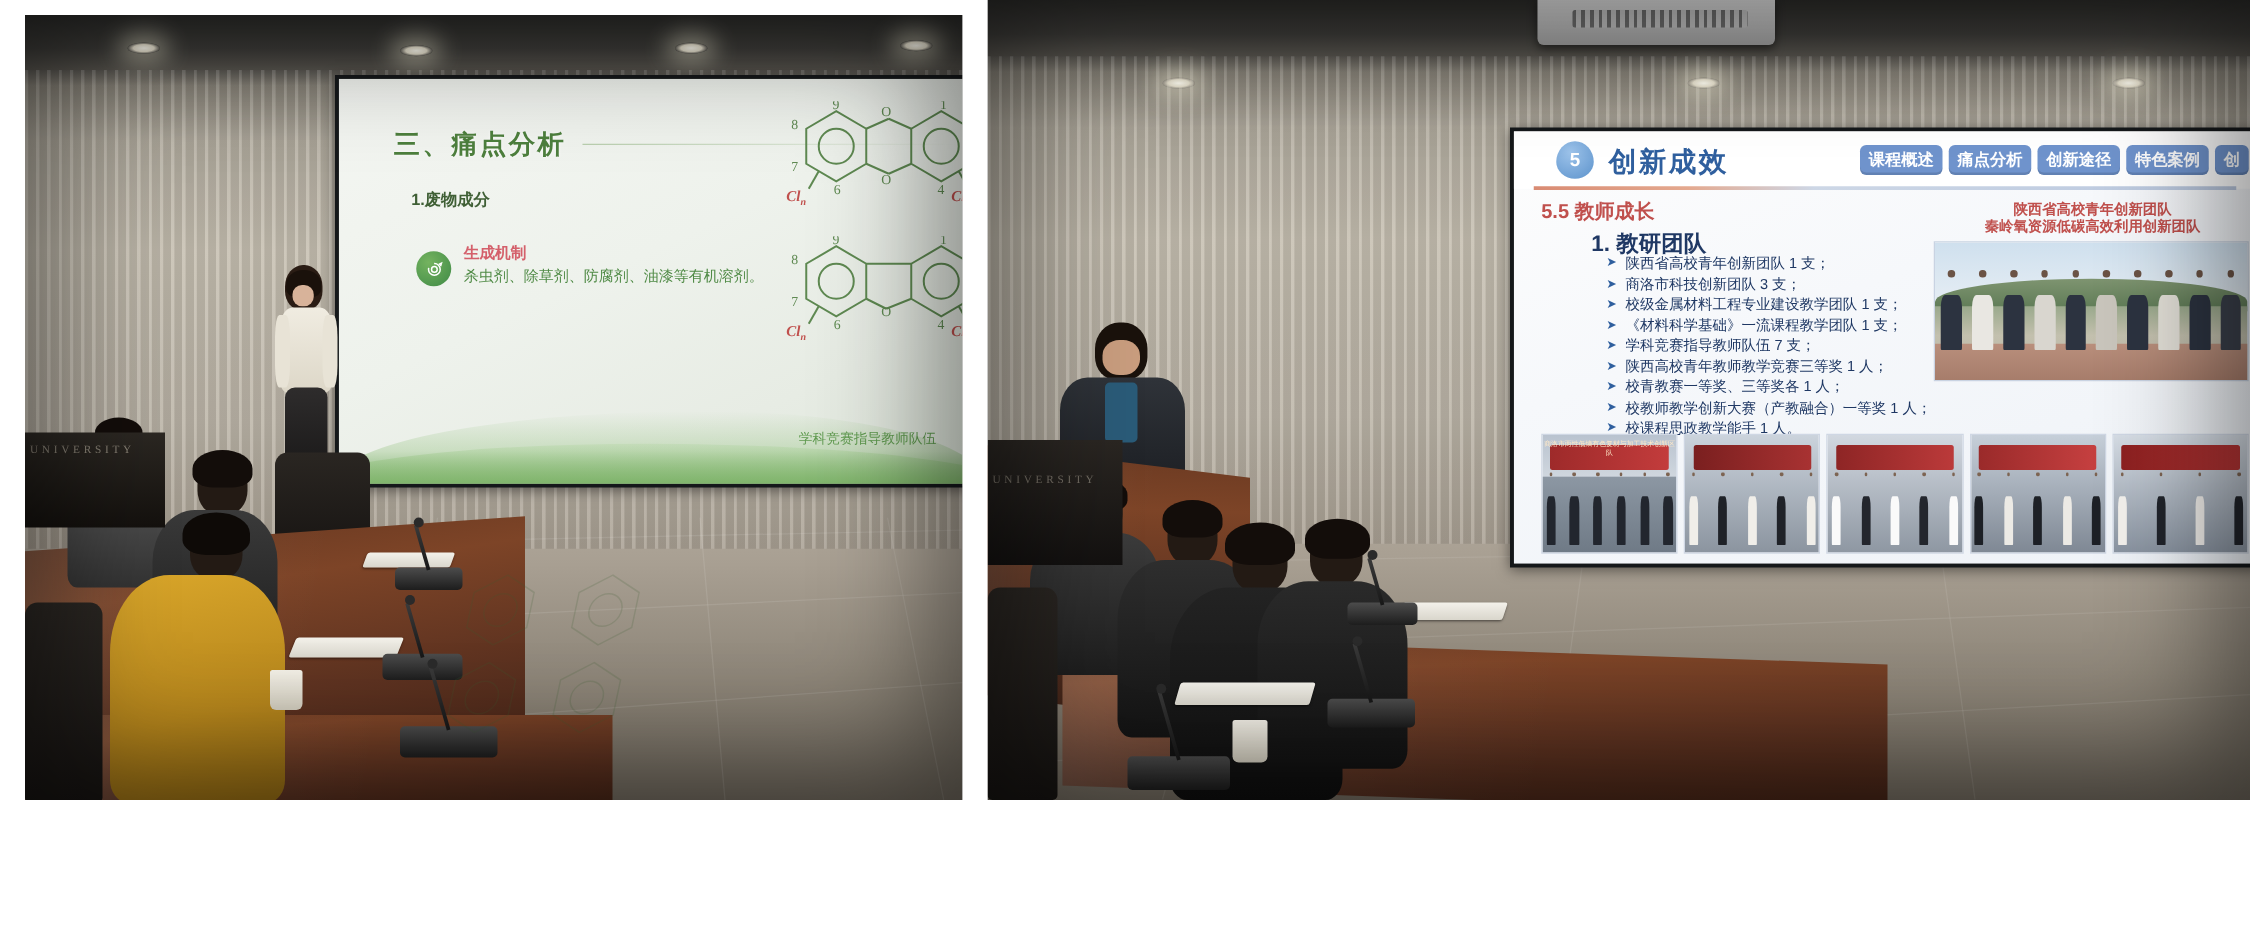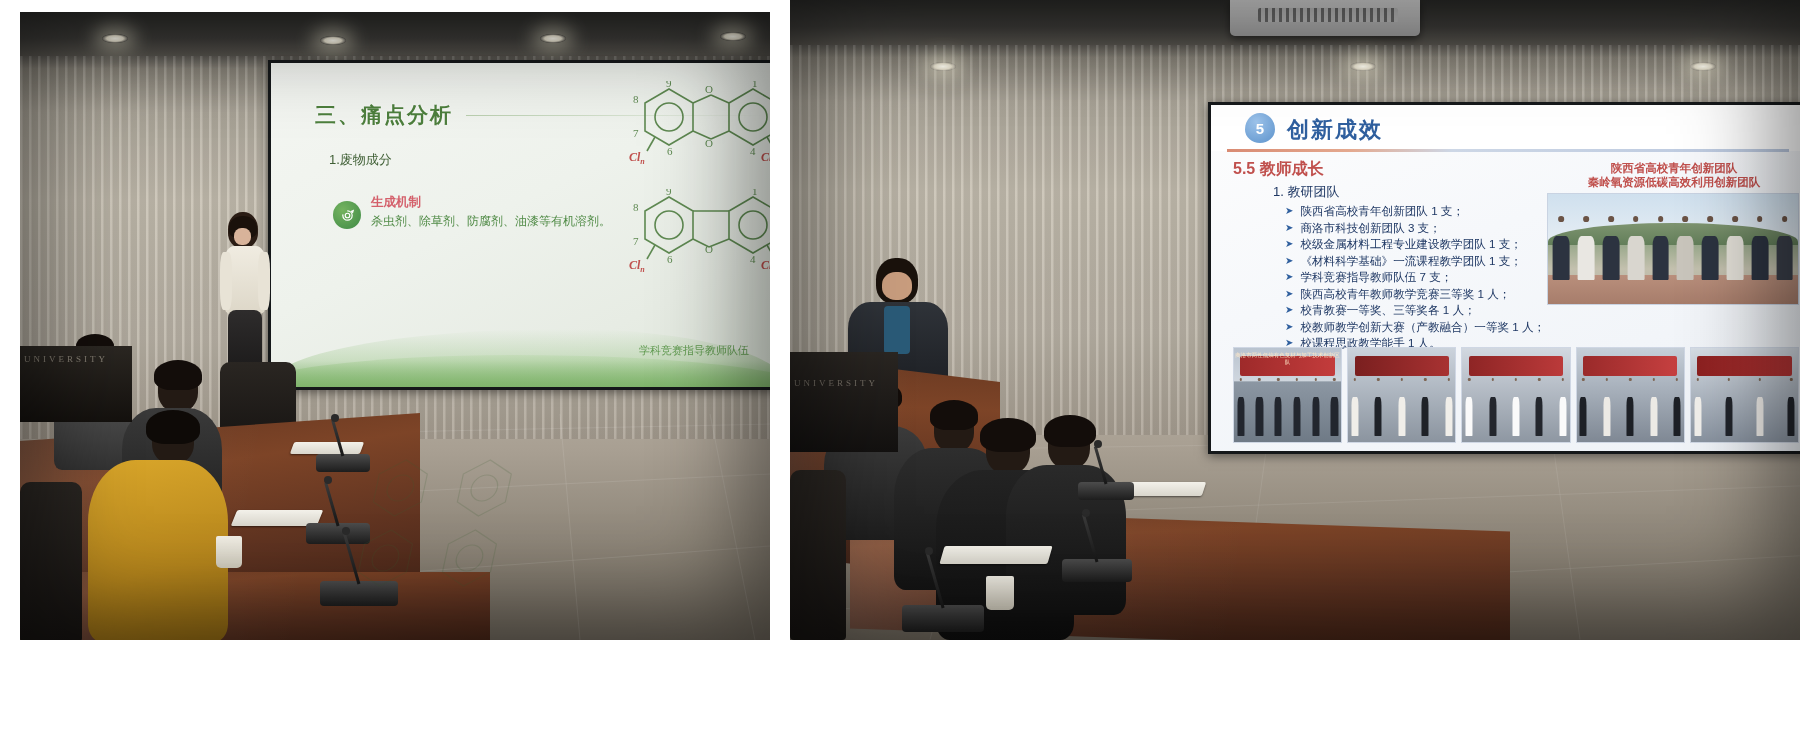--- a/index.html
+++ b/index.html
@@ -38,21 +38,21 @@
   .slideL{position:absolute;inset:0;background:linear-gradient(155deg,#f4f6f2 0%,#eef2ec 45%,#e7ece4 75%,#dfe7db 100%);}
   .slideL .wave{position:absolute;left:0;bottom:0;width:100%;height:58px;
        background:linear-gradient(180deg,rgba(141,190,120,0) 0%,rgba(141,190,120,.35) 55%,rgba(106,166,86,.85) 100%);
        border-radius:60% 45% 0 0/100% 100% 0 0;}
   .slideL .wave2{position:absolute;left:-6%;bottom:-10px;width:112%;height:42px;
        background:linear-gradient(180deg,rgba(168,210,150,.25),rgba(126,180,104,.8));
        border-radius:55% 60% 0 0/100% 100% 0 0;}
   .sl-title{position:absolute;left:44px;top:38px;font-size:21px;font-weight:700;color:#4d7f3d;letter-spacing:2px;
        text-shadow:0 0 3px rgba(255,255,255,.9);}
   .sl-rule{position:absolute;left:195px;top:52px;width:300px;height:1px;background:linear-gradient(90deg,#b9cfae,rgba(185,207,174,0));}
-  .sl-sub{position:absolute;left:58px;top:88px;font-size:13px;font-weight:400;color:#3f5f35;}
+  .sl-sub{position:absolute;left:58px;top:88px;font-size:13px;font-weight:700;color:#3f5f35;}
   .srcIcon{position:absolute;left:62px;top:138px;width:28px;height:28px;border-radius:50%;
        background:radial-gradient(circle at 35% 32%,#74b35f,#3f8a46);display:flex;align-items:center;justify-content:center;}
   .srcIcon svg{width:17px;height:17px;}
   .sl-srcTitle{position:absolute;left:100px;top:131px;font-size:12.5px;font-weight:700;color:#d4606b;}
   .sl-srcBody{position:absolute;left:100px;top:150px;font-size:12px;color:#4f8a45;white-space:nowrap;}
   .sl-cap{position:absolute;left:368px;top:280px;font-size:11px;color:#5f9a4f;}
 
   .chem{position:absolute;}
   .chem svg{display:block;}
 
@@ -64,21 +64,21 @@
   .sr-badge{position:absolute;left:34px;top:8px;width:30px;height:30px;}
   .sr-badge .pin{width:30px;height:30px;border-radius:50% 50% 50% 50%/55% 55% 45% 45%;
        background:radial-gradient(circle at 38% 30%,#9dc3ea,#5d93cc);display:flex;align-items:center;justify-content:center;
        color:#fff;font-size:15px;font-weight:700;}
   .sr-title{position:absolute;left:76px;top:10px;font-size:22px;font-weight:700;color:#2f5f9e;letter-spacing:2px;}
   .sr-tabs{position:absolute;right:6px;top:11px;display:flex;gap:5px;}
   .sr-tab{background:#6f93cc;color:#fff;font-size:13px;font-weight:700;padding:3px 7px;border-radius:5px;white-space:nowrap;
        box-shadow:inset 0 -2px 0 rgba(0,0,0,.12);}
   .sr-tab.partial{overflow:hidden;max-width:20px;}
   .sr-sec{position:absolute;left:22px;top:54px;font-size:16px;font-weight:700;color:#c0504d;}
-  .sr-sub{position:absolute;left:62px;top:78px;font-size:13px;font-weight:400;color:#1f3864;}
+  .sr-sub{position:absolute;left:62px;top:78px;font-size:18px;font-weight:700;color:#1f3864;}
   .sr-list{position:absolute;left:74px;top:98px;width:330px;}
   .sr-li{display:flex;align-items:flex-start;gap:7px;font-size:11.6px;color:#1f3864;line-height:16.5px;white-space:nowrap;}
   .sr-li .arr{color:#2f5f9e;font-size:10px;line-height:16.5px;}
 
   .sr-photoTitle{position:absolute;right:6px;top:56px;width:250px;text-align:center;font-size:11.5px;font-weight:700;color:#c0504d;line-height:14px;}
   .sr-bigphoto{position:absolute;right:6px;top:88px;width:250px;height:110px;overflow:hidden;border:1px solid #c9d3e2;}
   .sr-strip{position:absolute;left:22px;bottom:8px;right:6px;height:96px;display:flex;gap:5px;}
   .sr-thumb{flex:1;overflow:hidden;border:1px solid #cfd7e4;position:relative;}
 
   
@@ -344,20 +344,27 @@
     <div class="screenframe screenR" style="left:418px;top:102px;width:600px;height:352px;">
       <div class="screen">
         <div class="slideR">
           <div class="sr-head"></div>
           <div class="sr-headline"></div>
           <div class="sr-badge">
             <div class="pin">5</div>
           </div>
           <div class="sr-title">创新成效</div>
 
+          <div class="sr-tabs">
+            <div class="sr-tab">课程概述</div>
+            <div class="sr-tab">痛点分析</div>
+            <div class="sr-tab">创新途径</div>
+            <div class="sr-tab">特色案例</div>
+            <div class="sr-tab partial">创</div>
+          </div>
 
           <div class="sr-sec">5.5 教师成长</div>
           <div class="sr-sub">1. 教研团队</div>
 
           <div class="sr-list">
             <div class="sr-li">
                 <span class="arr">➤</span>
                 <span>陕西省高校青年创新团队 1 支；</span>
               </div>
             <div class="sr-li">

